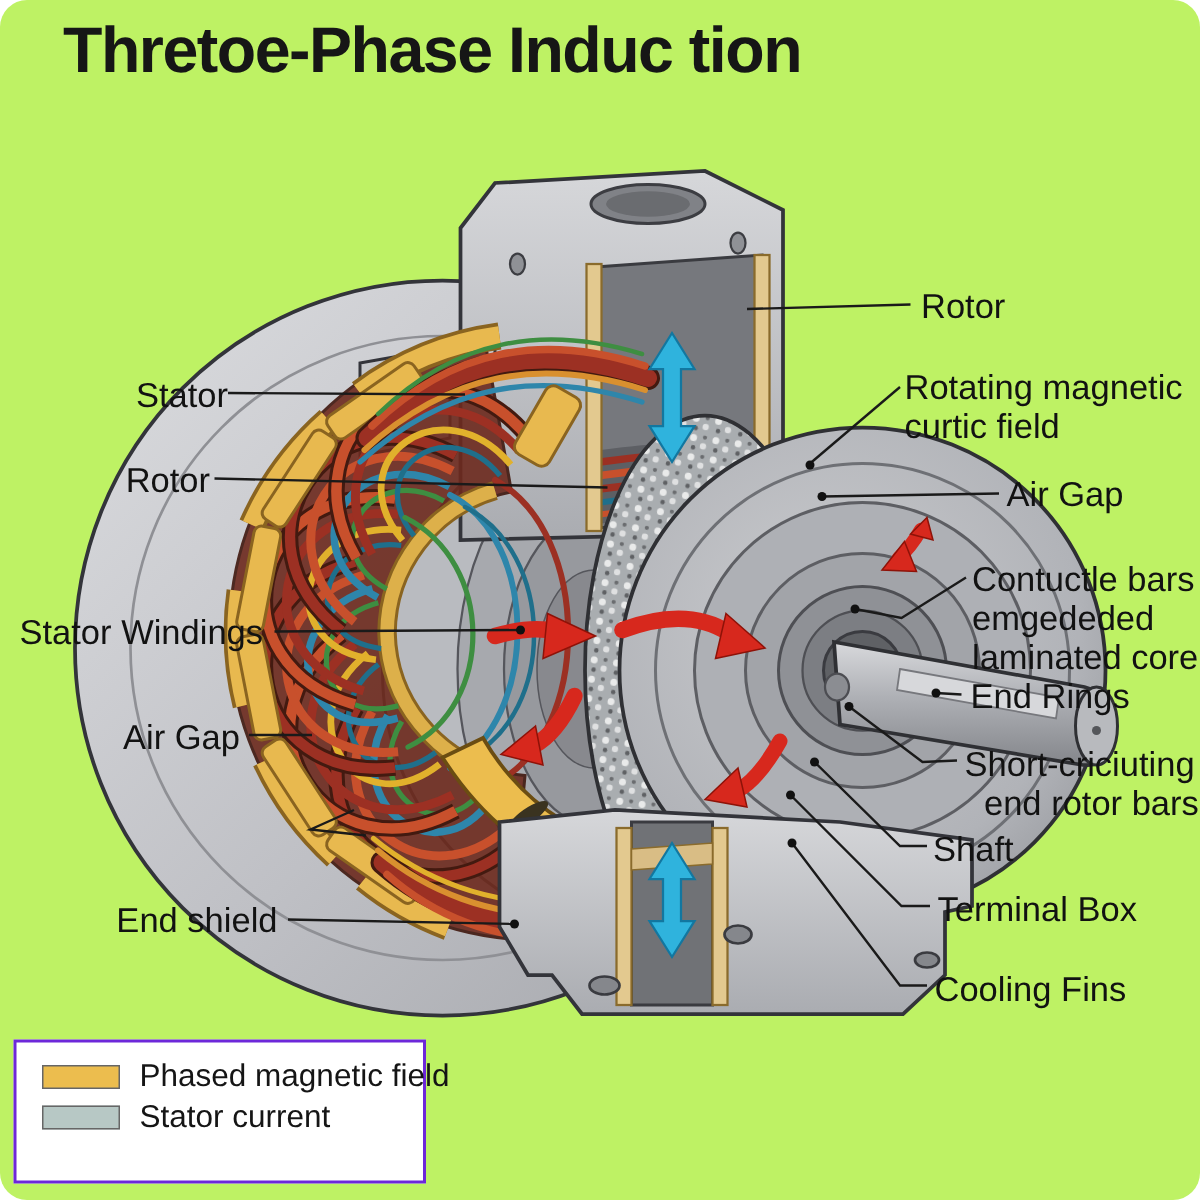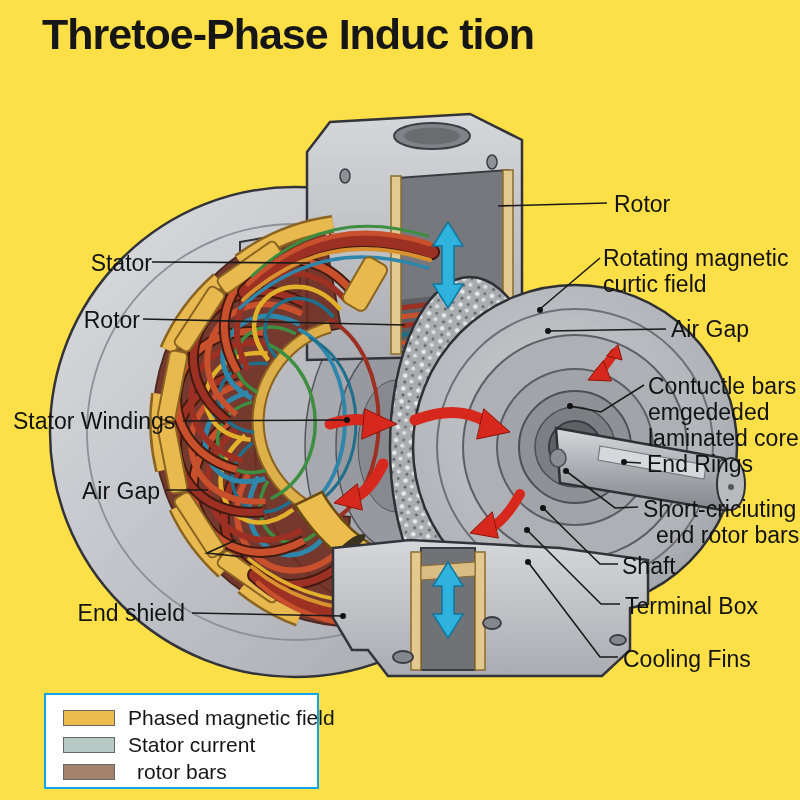--- a/index.html
+++ b/index.html
@@ -1,25 +1,25 @@
 <!DOCTYPE html>
 <html><head>
 <meta charset="utf-8">
 <style>
   html,body{margin:0;padding:0;background:#ffffff;}
-  .canvas{position:relative;width:800px;height:800px;background:#fde047;overflow:hidden;
-          font-family:"Liberation Sans", sans-serif;}
+  .canvas{position:relative;width:800px;height:800px;background:#bef264;overflow:hidden;
+          font-family:"Liberation Sans", sans-serif;border-radius:18px;}
   .title{position:absolute;left:42px;top:10px;margin:0;font-size:43px;font-weight:700;
          letter-spacing:-1px;color:#161616;white-space:nowrap;}
   svg{position:absolute;left:0;top:0;}
   svg text{font-family:"Liberation Sans", sans-serif;fill:#121212;}
   .lbl{font-size:23px;}
   
   .legend{position:absolute;left:9px;top:693px;width:275px;height:96px;background:#ffffff;
-          border:2px solid #0ea5e9;box-sizing:border-box;padding:9px 0 15px 17px;margin-left:35px;}
+          border:2px solid #6d28d9;box-sizing:border-box;padding:9px 0 15px 17px;}
   .legend-row{display:flex;align-items:center;height:27px;}
   .swatch{width:52px;height:16px;border:1.5px solid #666;box-sizing:border-box;margin-right:13px;flex:0 0 auto;}
   .legend-label{font-size:21px;color:#151515;white-space:nowrap;}
   .legend-row.indent .swatch{margin-right:22px;}
 </style>
 </head>
 <body>
 
 <div class="canvas">
 
@@ -276,19 +276,15 @@
 
   <div class="legend">
     <div class="legend-row">
       <span class="swatch" style="background: rgb(236, 189, 78);"></span>
       <span class="legend-label">Phased magnetic field</span>
     </div>
     <div class="legend-row">
       <span class="swatch" style="background: rgb(183, 200, 197);"></span>
       <span class="legend-label">Stator current</span>
     </div>
-    <div class="legend-row indent">
-      <span class="swatch" style="background: rgb(165, 128, 107);"></span>
-      <span class="legend-label">rotor bars</span>
-    </div>
   </div>
 
 </div>
 
 </body></html>

